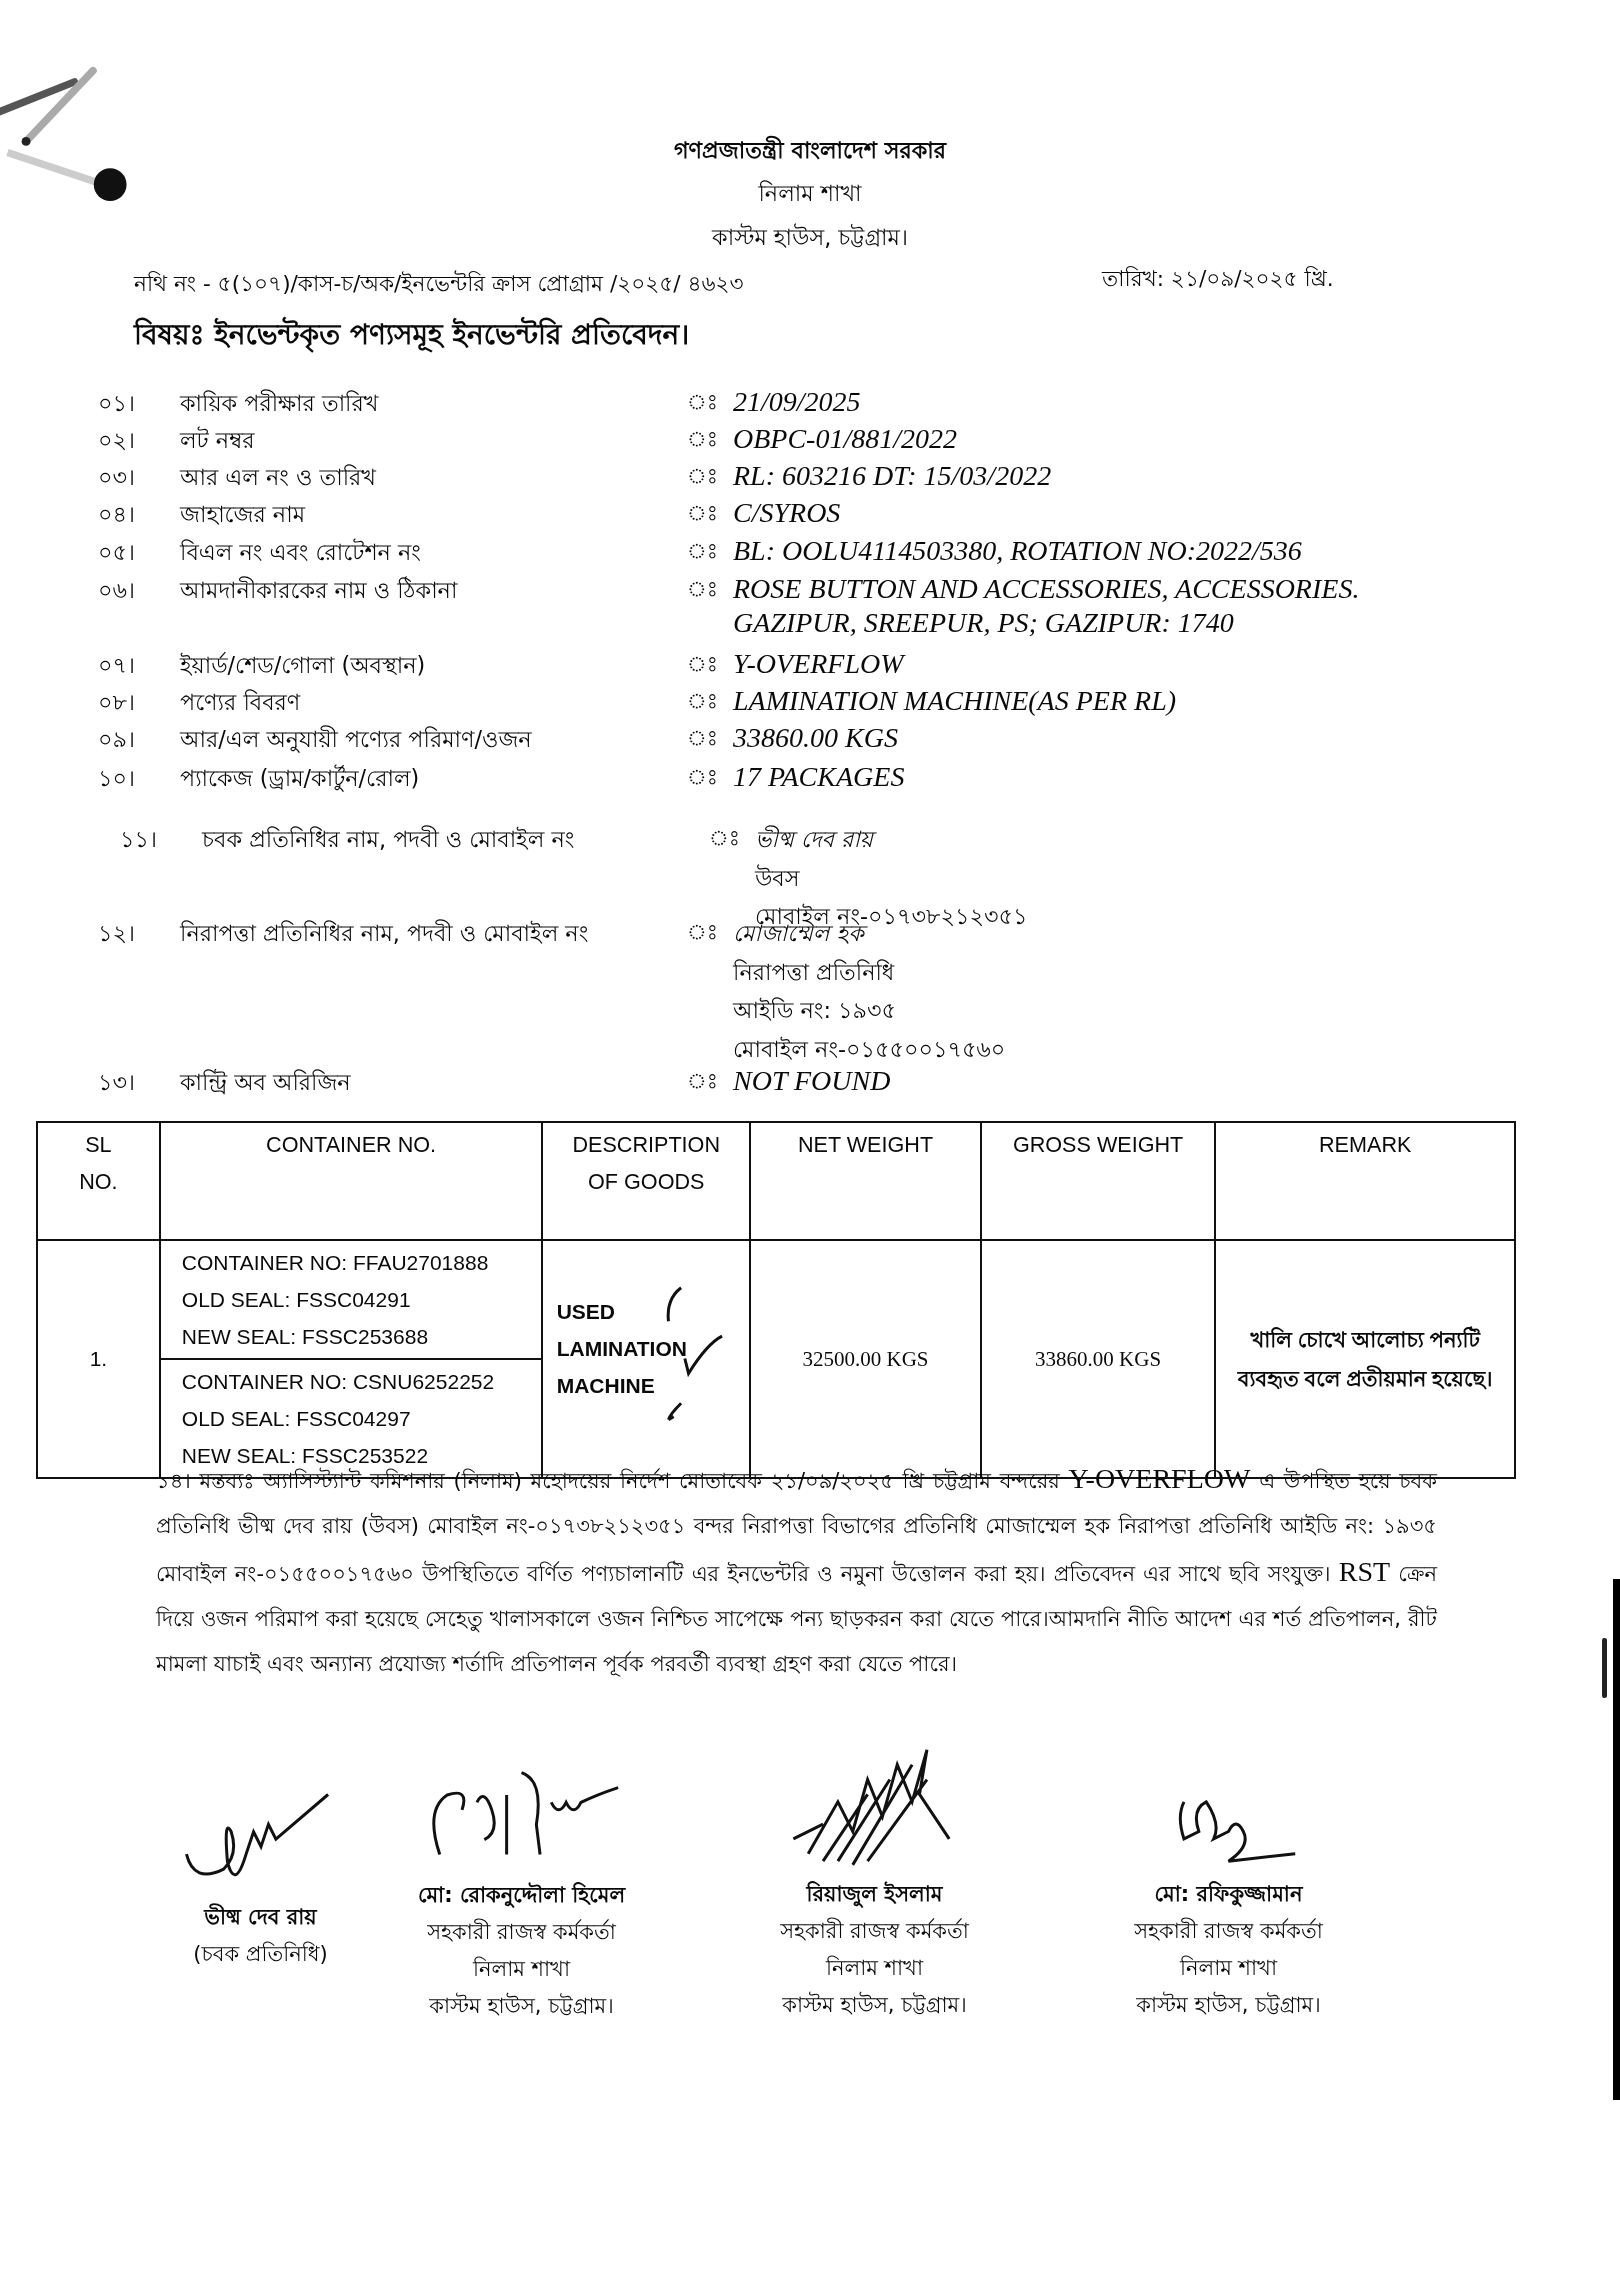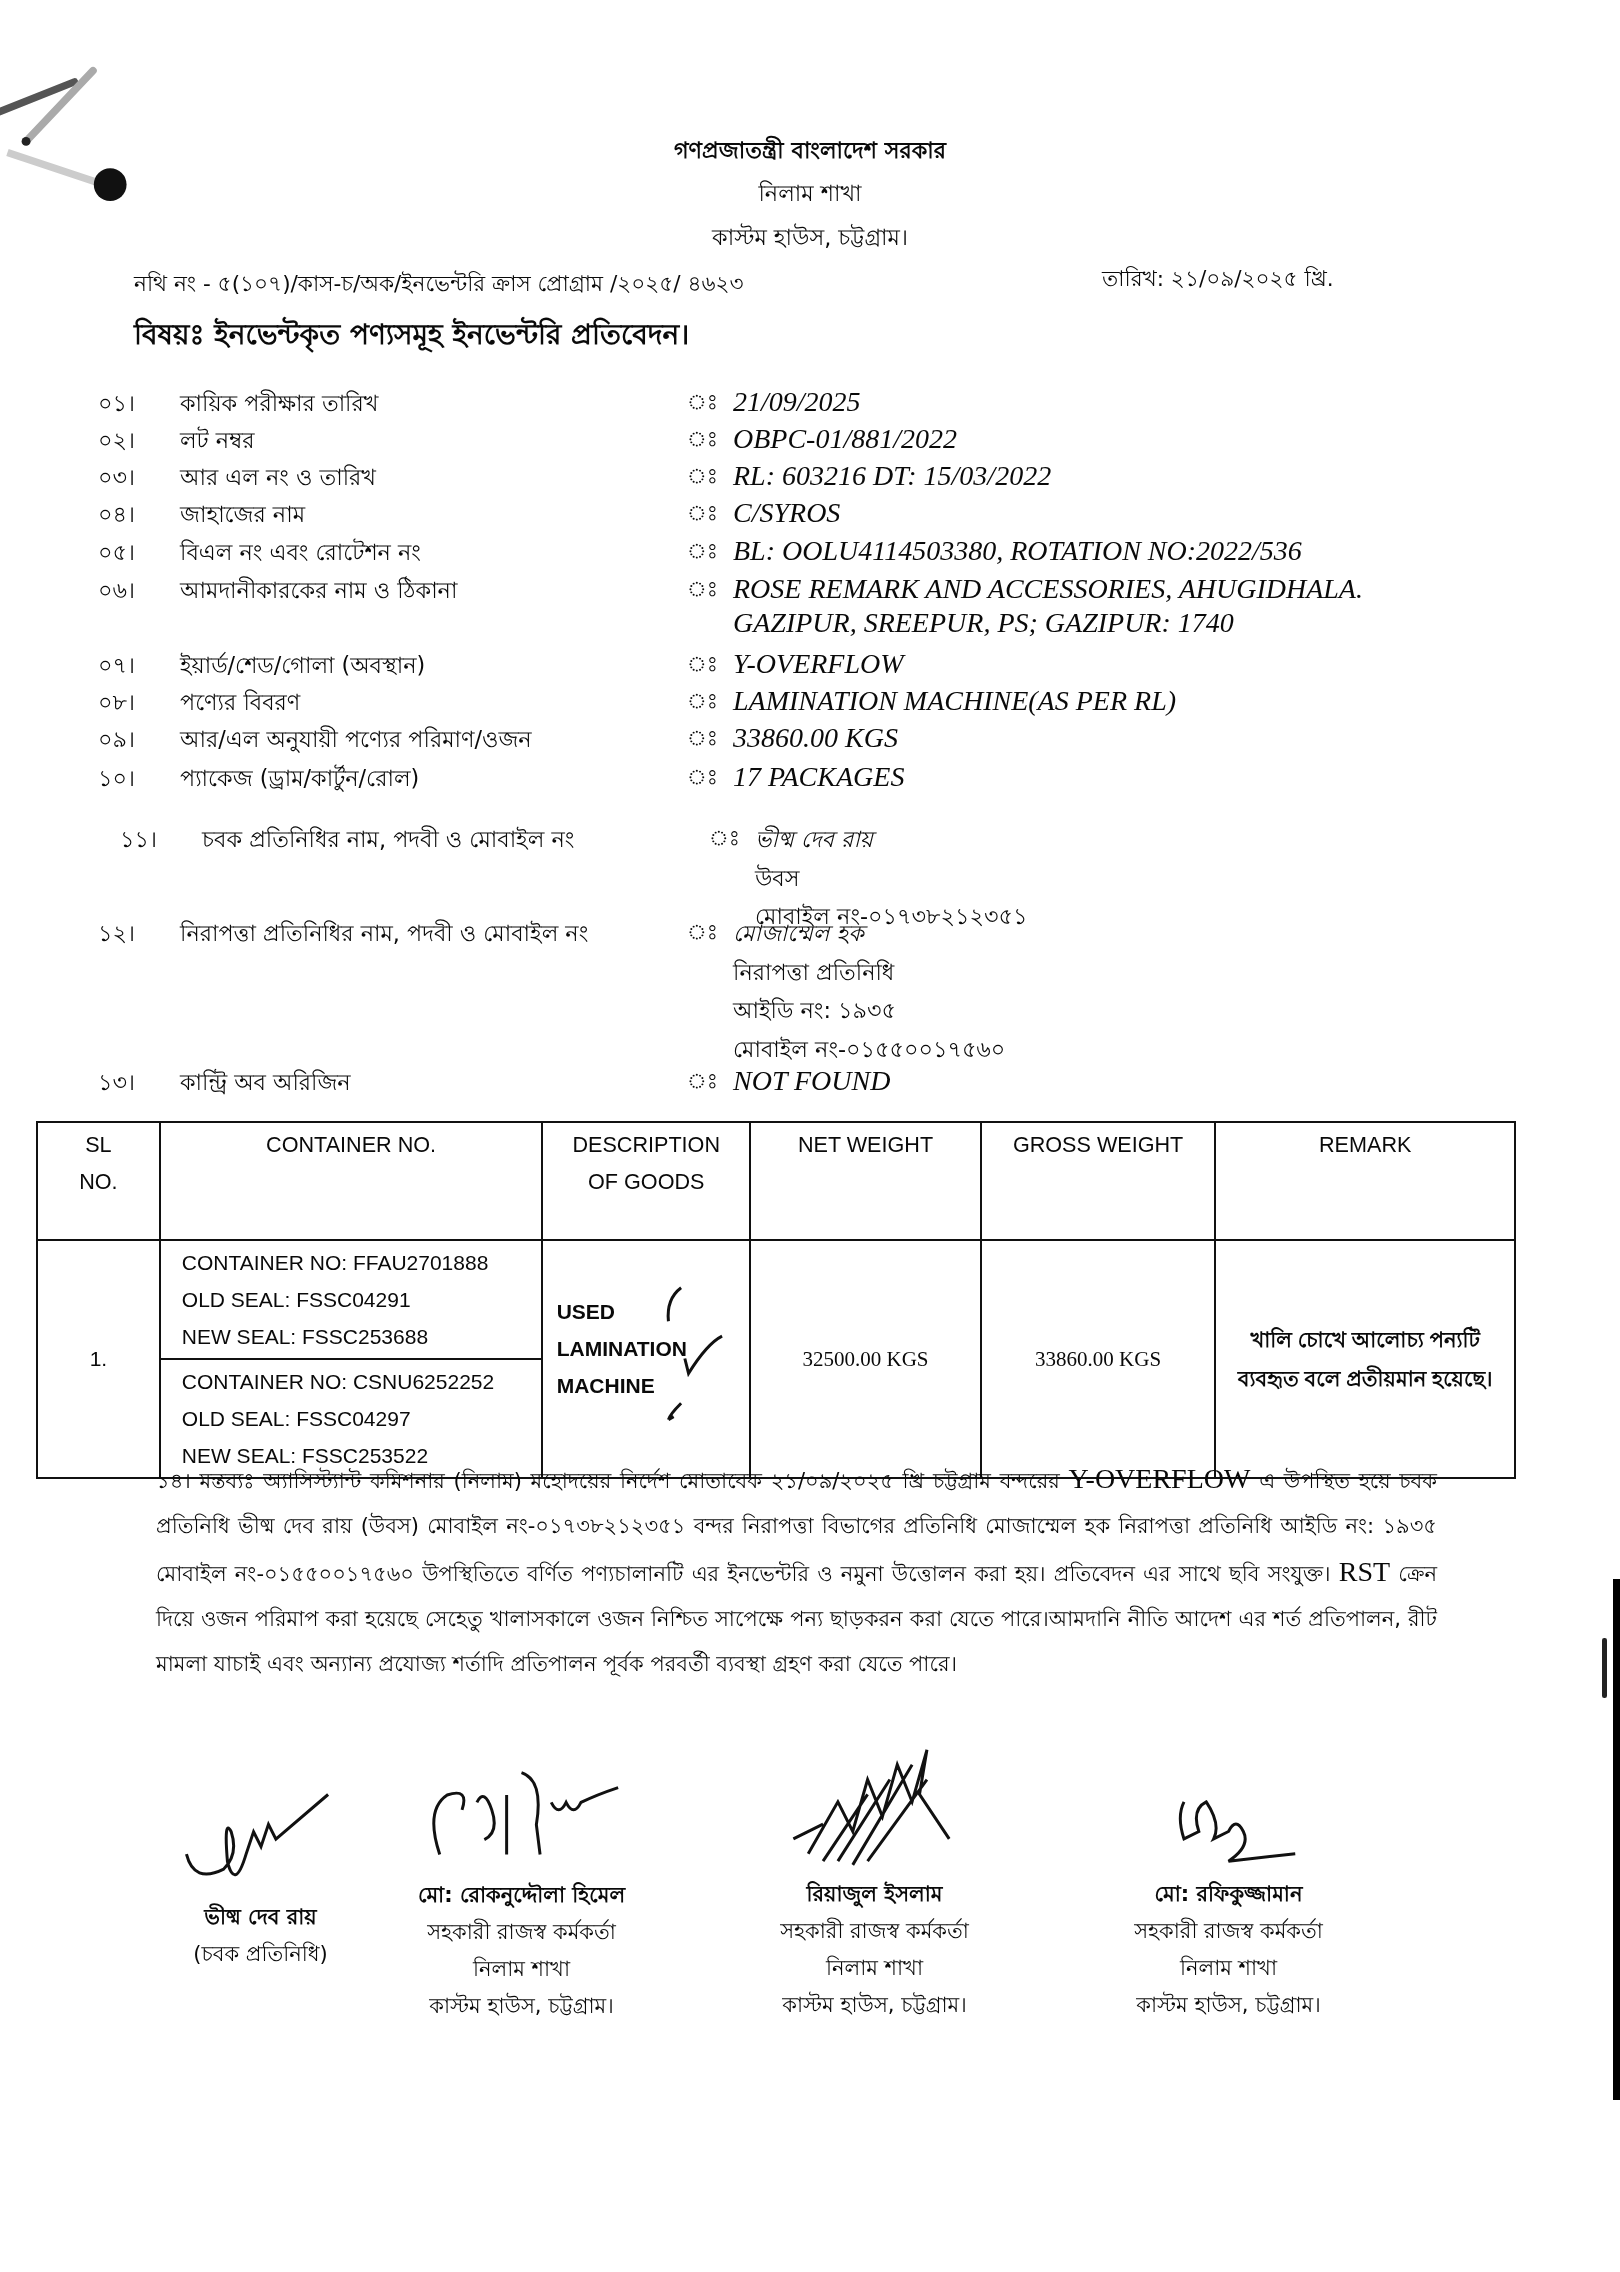--- a/index.html
+++ b/index.html
@@ -83,21 +83,21 @@
     <div class="row" style="top: 535px;">
       <span class="num">০৫।</span>
       <span class="lbl">বিএল নং এবং রোটেশন নং</span>
       <span class="colon">ঃ</span>
       <span class="val">BL: OOLU4114503380, ROTATION NO:2022/536</span>
     </div>
     <div class="row" style="top: 573px;">
       <span class="num">০৬।</span>
       <span class="lbl">আমদানীকারকের নাম ও ঠিকানা</span>
       <span class="colon">ঃ</span>
-      <span class="val">ROSE REMARK AND ACCESSORIES, AHUGIDHALA.</span>
+      <span class="val">ROSE BUTTON AND ACCESSORIES, ACCESSORIES.</span>
       <span class="val" style="top:34px">GAZIPUR, SREEPUR, PS; GAZIPUR: 1740</span>
     </div>
     <div class="row" style="top: 648px;">
       <span class="num">০৭।</span>
       <span class="lbl">ইয়ার্ড/শেড/গোলা (অবস্থান)</span>
       <span class="colon">ঃ</span>
       <span class="val">Y-OVERFLOW</span>
     </div>
     <div class="row" style="top: 685px;">
       <span class="num">০৮।</span>

